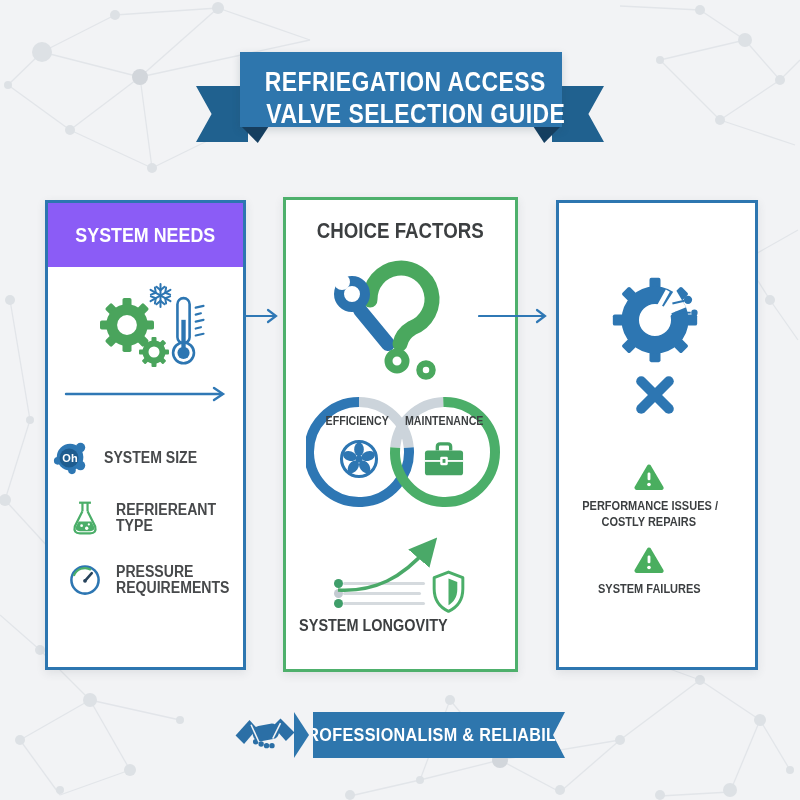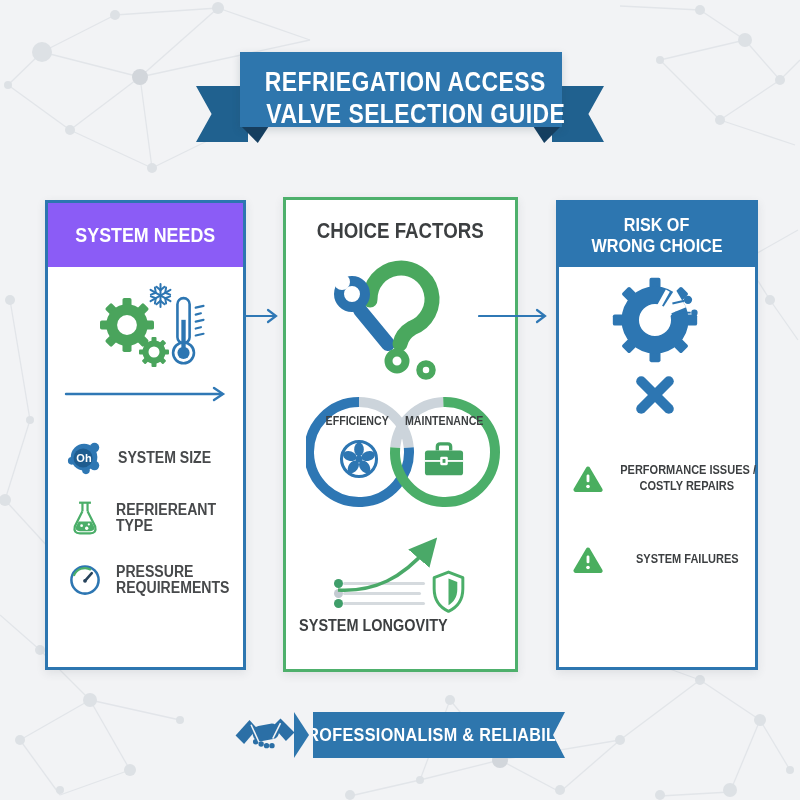--- a/index.html
+++ b/index.html
@@ -24,21 +24,21 @@
                padding-top:14px;box-sizing:border-box;letter-spacing:.5px;
                box-shadow:0 3px 8px rgba(40,60,80,.18);}
 
   
   .panel{position:absolute;background:#fff;z-index:4;box-shadow:0 3px 9px rgba(50,60,70,.10);}
   .panel-blue{border:3px solid #2d76b0;}
   .panel-green{border:3px solid #4eb06c;}
   .phead{position:absolute;left:0;top:0;width:100%;color:#fff;font-weight:bold;text-align:center;}
   .item{position:absolute;display:flex;align-items:center;gap:14px;}
   .ilabel{font-size:16px;font-weight:bold;color:#47494b;line-height:16px;}
-  .warn-row{position:absolute;display:flex;align-items:center;gap:8px;}
+  .warn-row{position:absolute;display:flex;align-items:center;gap:8px;flex-direction:column;}
   .warn-text{width:152px;text-align:center;font-size:12.5px;font-weight:bold;color:#3c3f41;line-height:15.5px;}
 
   .vlabel{position:absolute;text-align:center;font-size:12.5px;font-weight:bold;color:#3c3f41;width:90px;}
   .opt-circle{position:absolute;left:81px;top:304px;width:60px;height:60px;border:4px solid #2e78b7;
               border-radius:50%;display:flex;flex-direction:column;align-items:center;justify-content:center;
               font-size:9px;font-weight:bold;color:#3c3f41;line-height:11px;text-align:center;}
   .gline{position:absolute;height:3px;background:#d5dade;border-radius:2px;}
   .gdot{position:absolute;width:9px;height:9px;border-radius:50%;}
 
   
@@ -225,21 +225,21 @@
       </g>
     </svg>
 
     <svg class="abs" style="left:16px;top:183px" width="168" height="16">
       <g stroke="#2f78b5" stroke-width="2.4" fill="none" stroke-linecap="round">
         <line x1="2" y1="8" x2="158" y2="8"></line>
           <polyline points="150,2 159,8 150,14"></polyline>
       </g>
     </svg>
 
-    <div class="item" style="left:18px;top:236px">
+    <div class="item" style="left:4px;top:236px">
       <div style="position:relative;width:38px;height:38px">
         <svg width="38" height="38" viewBox="0 0 40 40">
           <g fill="#2e77b3">
               <circle cx="19" cy="19" r="14"></circle>
               <circle cx="30" cy="9" r="5"></circle>
               <circle cx="6" cy="23" r="4"></circle>
               <circle cx="30" cy="28" r="5"></circle>
               <circle cx="21" cy="33" r="4"></circle>
             </g>
           <circle cx="18" cy="20" r="10" fill="#1e5c8f"></circle>
@@ -344,24 +344,20 @@
       <path d="M20 3 L35.5 9 V21 C35.5 33.5 28.5 41.5 20 45.5 C11.5 41.5 4.5 33.5 4.5 21 V9 Z" fill="#fff" stroke="#4bae69" stroke-width="3.2" stroke-linejoin="round"></path>
       <path d="M20 10 L29.5 13.7 V21.5 C29.5 30 25.5 35.5 20 38.8 Z" fill="#4bae69"></path>
     </svg>
 
     <div class="abs" style="left:0;top:416px;width:100%;font-size:17px;font-weight:bold;color:#3c3f41">
       <span class="cx">SYSTEM LONGOVITY</span>
     </div>
   </div>
 
   <div class="panel panel-blue" style="left:556px;top:200px;width:196px;height:464px">
-    <div class="phead" style="height:64px;font-size:19px;line-height:21px;padding-top:11px;box-sizing:border-box;background:#2d76b0">
-      <span class="cx">RISK OF</span><br>
-      <span class="cx">WRONG CHOICE</span>
-    </div>
 
     <svg class="abs" style="left:52px;top:73px" width="88" height="88" viewBox="0 0 96 96">
       <g fill="#2d76b2">
         <rect x="42" y="2" width="12" height="14" rx="2"></rect>
         <rect x="42" y="2" width="12" height="14" rx="2" transform="rotate(45 48 48)"></rect>
         <rect x="42" y="2" width="12" height="14" rx="2" transform="rotate(90 48 48)"></rect>
         <rect x="42" y="2" width="12" height="14" rx="2" transform="rotate(135 48 48)"></rect>
         <rect x="42" y="2" width="12" height="14" rx="2" transform="rotate(180 48 48)"></rect>
         <rect x="42" y="2" width="12" height="14" rx="2" transform="rotate(225 48 48)"></rect>
         <rect x="42" y="2" width="12" height="14" rx="2" transform="rotate(270 48 48)"></rect>

